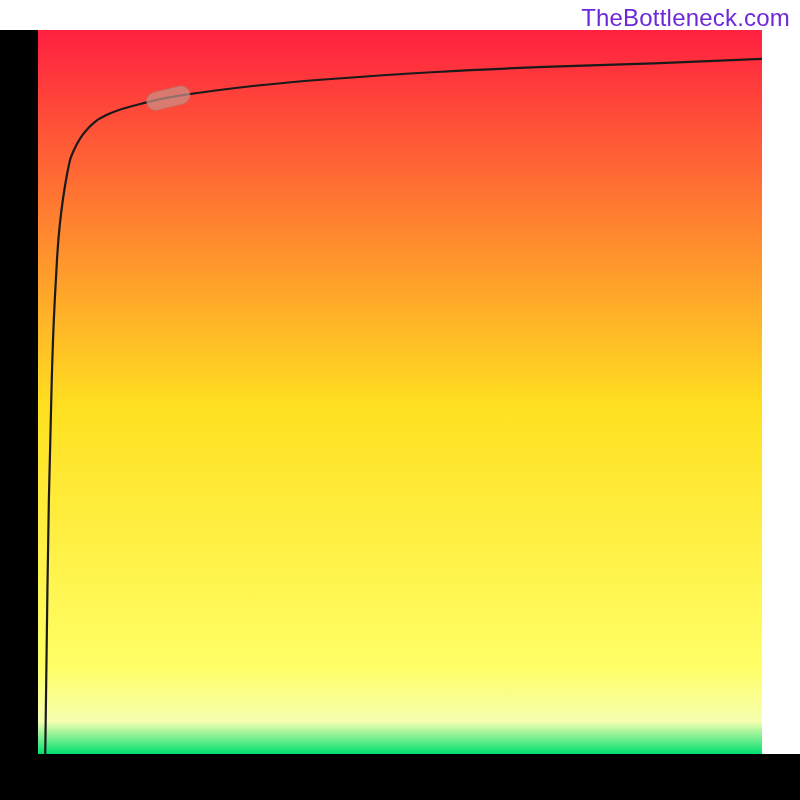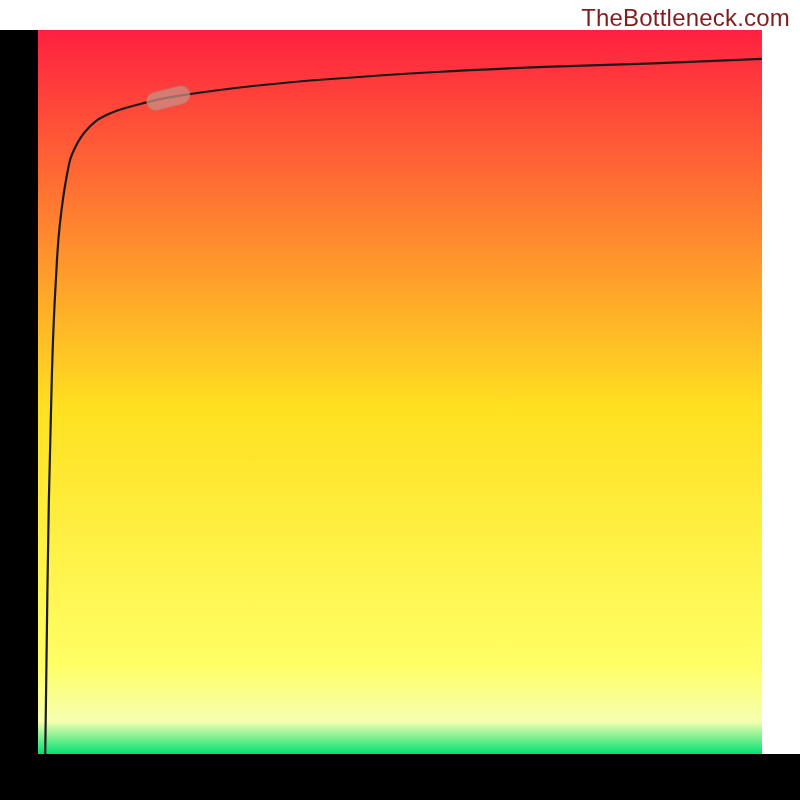--- a/index.html
+++ b/index.html
@@ -13,21 +13,21 @@
   .stage {
     position: relative;
     width: 800px;
     height: 800px;
   }
   .watermark {
     position: absolute;
     top: 4px;
     right: 10px;
     font-size: 24px;
-    color: #7f1d1d;
+    color: #6d28d9;
     font-weight: 400;
     letter-spacing: 0.2px;
   }
   svg.plot {
     position: absolute;
     top: 0;
     left: 0;
   }
 </style>
 </head>

